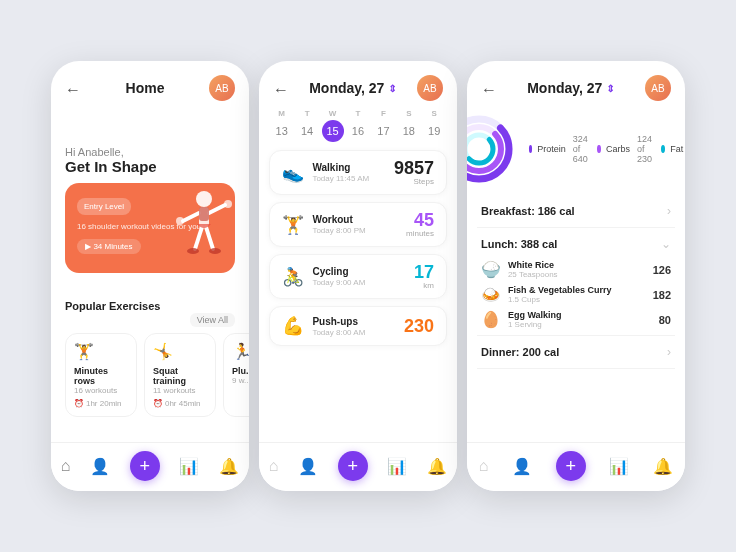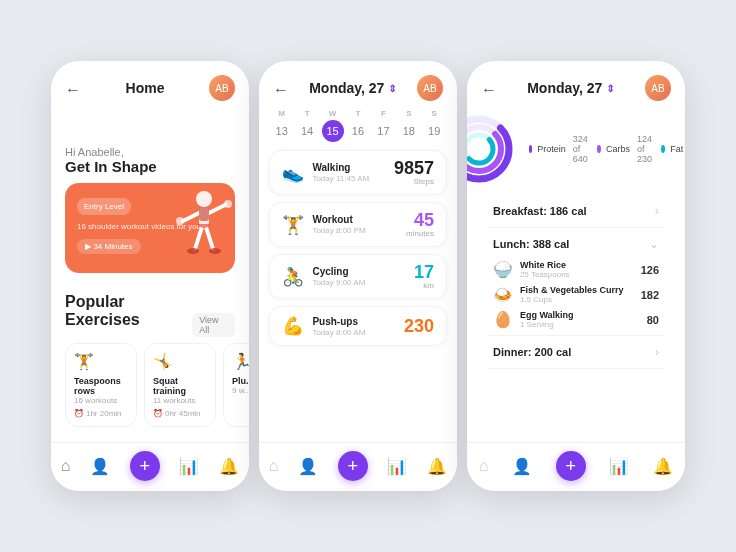--- a/index.html
+++ b/index.html
@@ -75,21 +75,21 @@
     }
     .p1-banner .play-btn span { font-size: 8px; color: #fff; }
     .banner-figure {
       position: absolute; right: 0; bottom: 0; width: 62px; height: 88px;
       display: flex; align-items: flex-end; justify-content: center;
     }
     .p1-section-header {
       display: flex; justify-content: space-between; align-items: center;
       padding: 2px 14px 6px;
     }
-    .p1-section-header .section-title { font-size: 16px; font-weight: 700; color: #222; }
+    .p1-section-header .section-title { font-size: 11px; font-weight: 700; color: #222; }
     .p1-section-header .view-all {
       font-size: 9px; color: #888;
       background: #f5f5f5; border-radius: 6px; padding: 2px 7px; margin-top: 28px;
     }
     .exercise-cards {
       display: flex; gap: 7px; padding: 0 14px 10px; overflow: hidden;
     }
     .exercise-card {
       background: #fff;
       border-radius: 12px;
@@ -169,21 +169,21 @@
       display: flex; align-items: center; justify-content: center; gap: 14px;
       padding: 6px 14px 10px;
     }
     .donut-container { position: relative; width: 72px; height: 72px; }
     .donut-container svg { width: 72px; height: 72px; }
     .macro-legend { display: flex; gap: 5px; }
     .macro-item { display: flex; align-items: center; gap: 5px; }
     .macro-dot { width: 8px; height: 8px; border-radius: 50%; }
     .macro-label { font-size: 9px; color: #444; }
     .macro-value { font-size: 9px; color: #888; margin-left: 2px; }
-    .meal-list { padding: 0 22px; display: flex; flex-direction: column; gap: 0; }
+    .meal-list { padding: 0 10px; display: flex; flex-direction: column; gap: 0; }
     .meal-section {
       border-bottom: 1px solid #f2f2f2;
     }
     .meal-header {
       display: flex; align-items: center; justify-content: space-between;
       padding: 9px 4px;
     }
     .meal-title { font-size: 11px; font-weight: 600; color: #222; }
     .meal-chevron { font-size: 12px; color: #ccc; }
     .meal-items { padding: 0 4px 6px; display: flex; flex-direction: column; gap: 6px; }
@@ -251,21 +251,21 @@
       </div>
     </div>
 
     <div class="p1-section-header">
       <span class="section-title">Popular Exercises</span>
       <span class="view-all">View All</span>
     </div>
     <div class="exercise-cards">
       <div class="exercise-card">
         <div class="ex-icon">🏋️</div>
-        <div class="ex-name">Teaspoons rows</div>
+        <div class="ex-name">Minutes rows</div>
         <div class="ex-count">16 workouts</div>
         <div class="ex-time">
           <span>⏰</span>
             <span>1hr 20min</span>
         </div>
       </div>
       <div class="exercise-card">
         <div class="ex-icon">🤸</div>
         <div class="ex-name">Squat training</div>
         <div class="ex-count">11 workouts</div>

